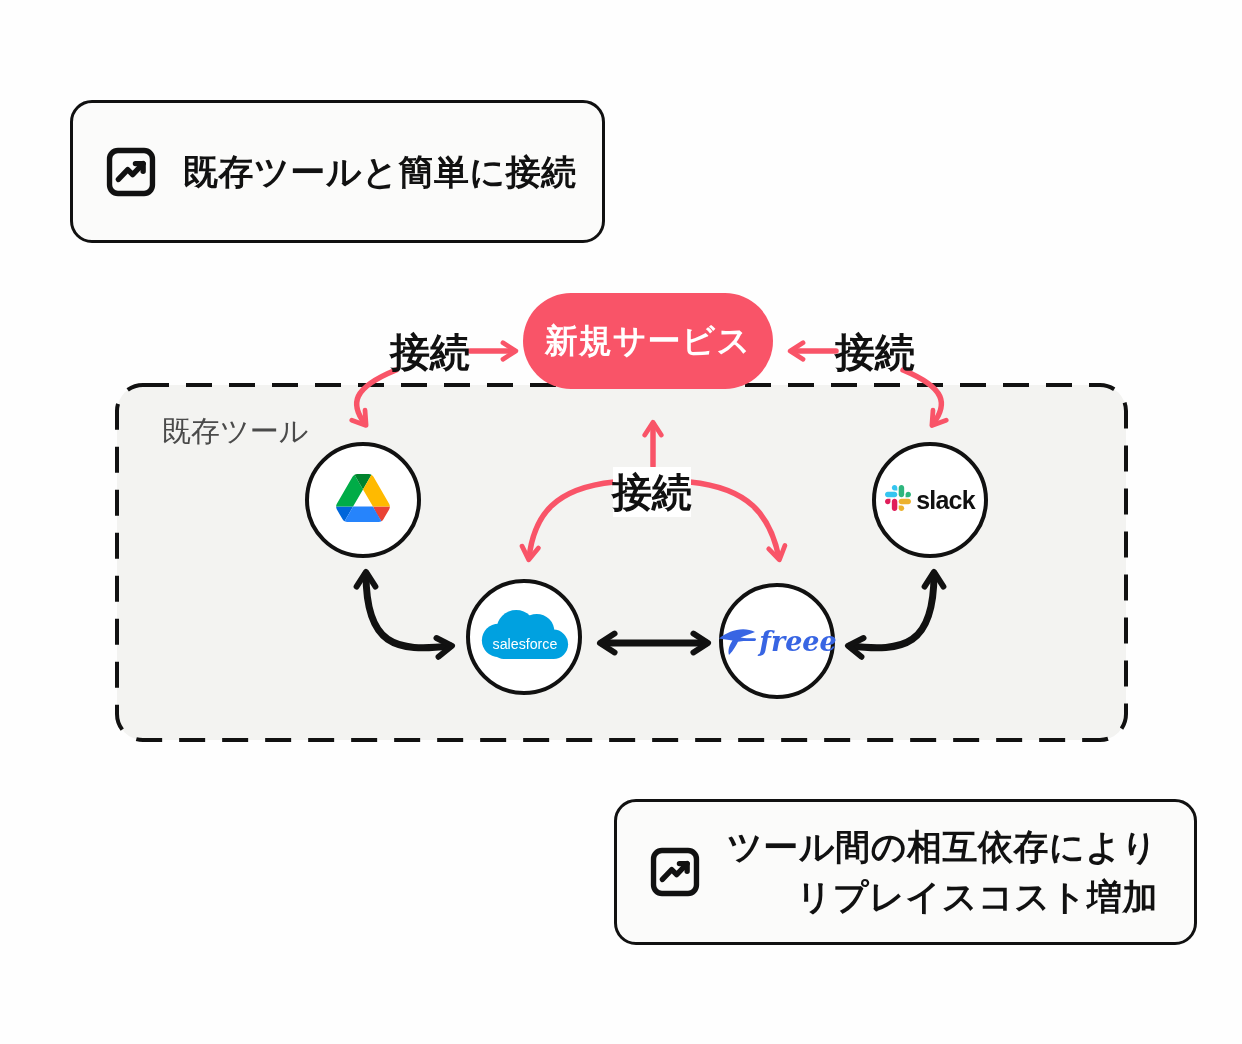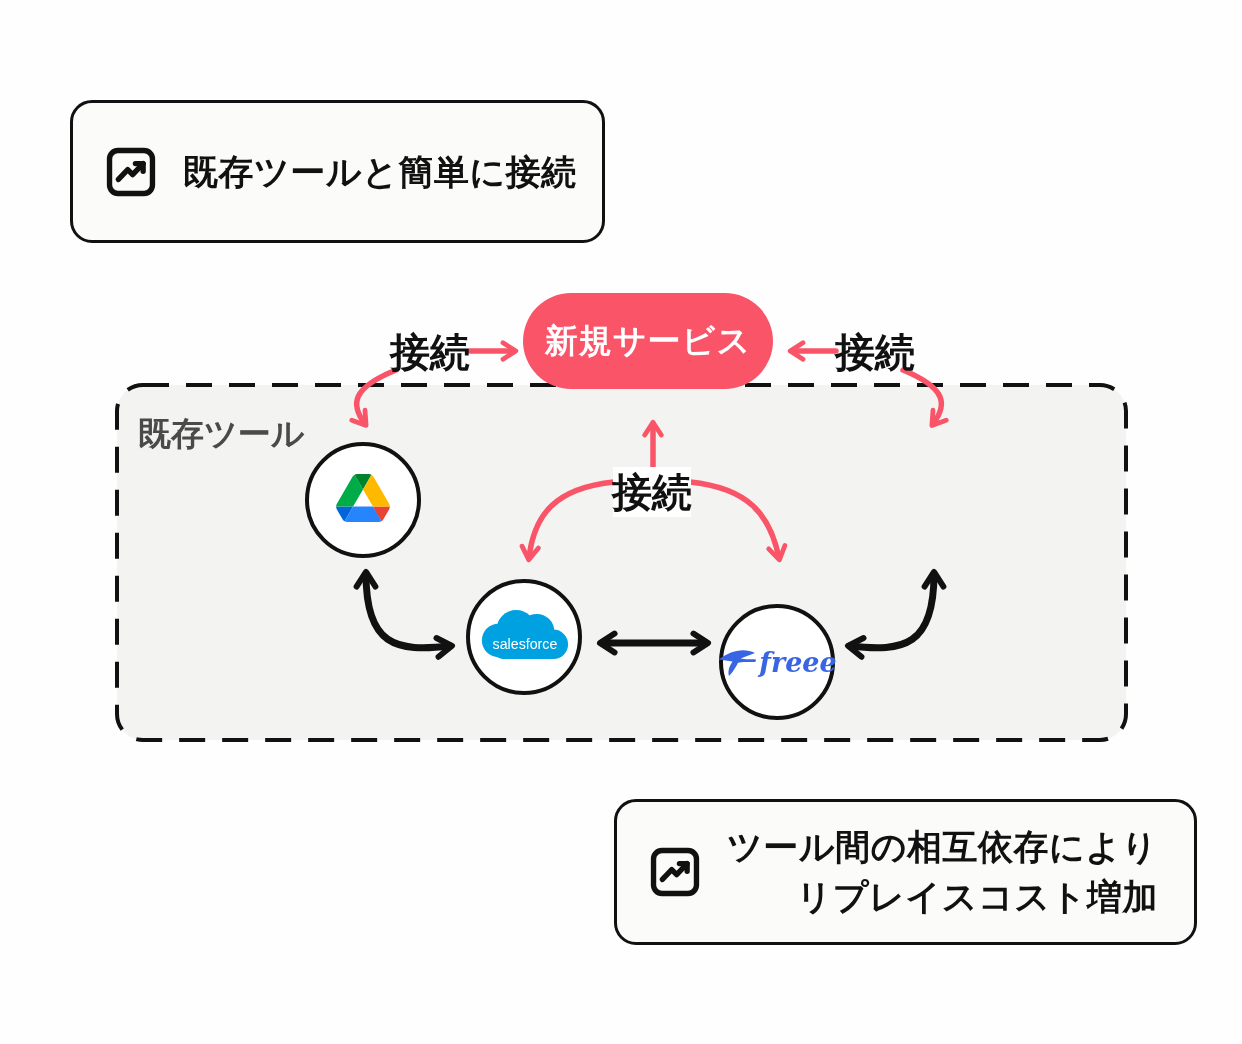--- a/index.html
+++ b/index.html
@@ -25,21 +25,21 @@
   .callout .icon{flex:0 0 auto;display:flex;}
 
   .pill{left:523px;top:293px;width:250px;height:96px;background:var(--accent-pink);
     border-radius:60px;display:flex;align-items:center;justify-content:center;}
   .pill span{color:#fff;font-size:33px;font-weight:700;letter-spacing:1px;white-space:nowrap;}
 
   .connect-label{font-size:40px;font-weight:700;color:var(--ink);white-space:nowrap;
     display:flex;align-items:center;justify-content:center;}
   .connect-label.center{background:#ffffff;padding:4px 8px;}
 
-  .box-label{font-size:33px;font-weight:700;color:var(--box-label-gray);white-space:nowrap;}
+  .box-label{font-size:29px;font-weight:400;color:var(--box-label-gray);white-space:nowrap;margin-left:24px;}
 
   .tool-circle{width:116px;height:116px;background:#ffffff;border:4px solid var(--ink);
     border-radius:50%;display:flex;align-items:center;justify-content:center;}
   .slack-row{display:flex;align-items:center;gap:5px;}
   .slack-word{font-size:25px;font-weight:800;letter-spacing:-0.8px;color:var(--ink);}
   .freee-row{display:flex;align-items:center;gap:2px;}
   .freee-word{font-family:"DejaVu Serif","Liberation Serif",serif;font-style:italic;font-weight:600;
     font-size:27px;color:var(--freee-blue);letter-spacing:0;}
   .sf-cloud{fill:var(--salesforce-blue);}
   .icon-stroke{fill:none;stroke:var(--ink);stroke-width:2.3;stroke-linecap:round;stroke-linejoin:round;}
@@ -132,26 +132,43 @@
           <circle cx="42" cy="25" r="20"></circle>
           <circle cx="63" cy="27" r="18"></circle>
           <circle cx="80" cy="40" r="15"></circle>
           <rect x="18" y="33" width="70" height="22" rx="11"></rect>
         </g>
         <text x="51" y="45" text-anchor="middle" fill="#ffffff" font-family="Liberation Sans, DejaVu Sans, sans-serif" font-size="14.5">salesforce</text>
       </svg>
     </span>
   </div>
 
-  <div class="abs tool-circle" style="left:719px;top:604px;">
+  <div class="abs tool-circle" style="left:719px;top:583px;">
     <span class="freee-row">
       <span>
         <svg width="40" height="40" viewBox="0 0 40 40">
           <path d="M38 13 C27 7 12 11 2 19.5 L15.5 21.5 C12.5 26 10.5 31 12 36 C16.5 31.5 19.5 26 21 22.8 L32 21.2 C29 19.6 26.5 18.8 23.5 18.6 Z" fill="var(--freee-blue,#3865E3)"></path>
           <rect x="26" y="19.2" width="13" height="2.8" rx="1.4" fill="var(--freee-blue,#3865E3)"></rect>
         </svg>
       </span>
       <span class="freee-word">freee</span>
     </span>
   </div>
 
+  <div class="abs tool-circle" style="left:872px;top:442px;">
+    <span class="slack-row">
+      <span>
+        <svg width="26" height="26" viewBox="0 0 122.8 122.8">
+          <path d="M25.8 77.6c0 7.1-5.8 12.9-12.9 12.9S0 84.7 0 77.6s5.8-12.9 12.9-12.9h12.9v12.9z" fill="#e01e5a"></path>
+          <path d="M32.3 77.6c0-7.1 5.8-12.9 12.9-12.9s12.9 5.8 12.9 12.9v32.3c0 7.1-5.8 12.9-12.9 12.9s-12.9-5.8-12.9-12.9V77.6z" fill="#e01e5a"></path>
+          <path d="M45.2 25.8c-7.1 0-12.9-5.8-12.9-12.9S38.1 0 45.2 0s12.9 5.8 12.9 12.9v12.9H45.2z" fill="#36c5f0"></path>
+          <path d="M45.2 32.3c7.1 0 12.9 5.8 12.9 12.9s-5.8 12.9-12.9 12.9H12.9C5.8 58.1 0 52.3 0 45.2s5.8-12.9 12.9-12.9h32.3z" fill="#36c5f0"></path>
+          <path d="M97 45.2c0-7.1 5.8-12.9 12.9-12.9s12.9 5.8 12.9 12.9-5.8 12.9-12.9 12.9H97V45.2z" fill="#2eb67d"></path>
+          <path d="M90.5 45.2c0 7.1-5.8 12.9-12.9 12.9s-12.9-5.8-12.9-12.9V12.9C64.7 5.8 70.5 0 77.6 0s12.9 5.8 12.9 12.9v32.3z" fill="#2eb67d"></path>
+          <path d="M77.6 97c7.1 0 12.9 5.8 12.9 12.9s-5.8 12.9-12.9 12.9-12.9-5.8-12.9-12.9V97h12.9z" fill="#ecb22e"></path>
+          <path d="M77.6 90.5c-7.1 0-12.9-5.8-12.9-12.9s5.8-12.9 12.9-12.9h32.3c7.1 0 12.9 5.8 12.9 12.9s-5.8 12.9-12.9 12.9H77.6z" fill="#ecb22e"></path>
+        </svg>
+      </span>
+      <span class="slack-word">slack</span>
+    </span>
+  </div>
 
 </div>
 
 </body></html>

